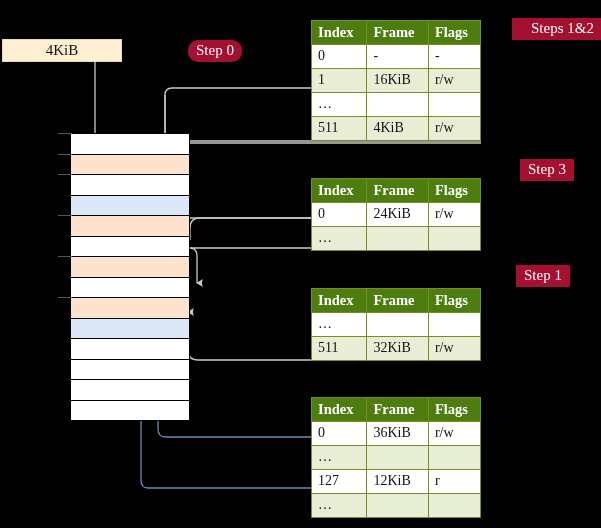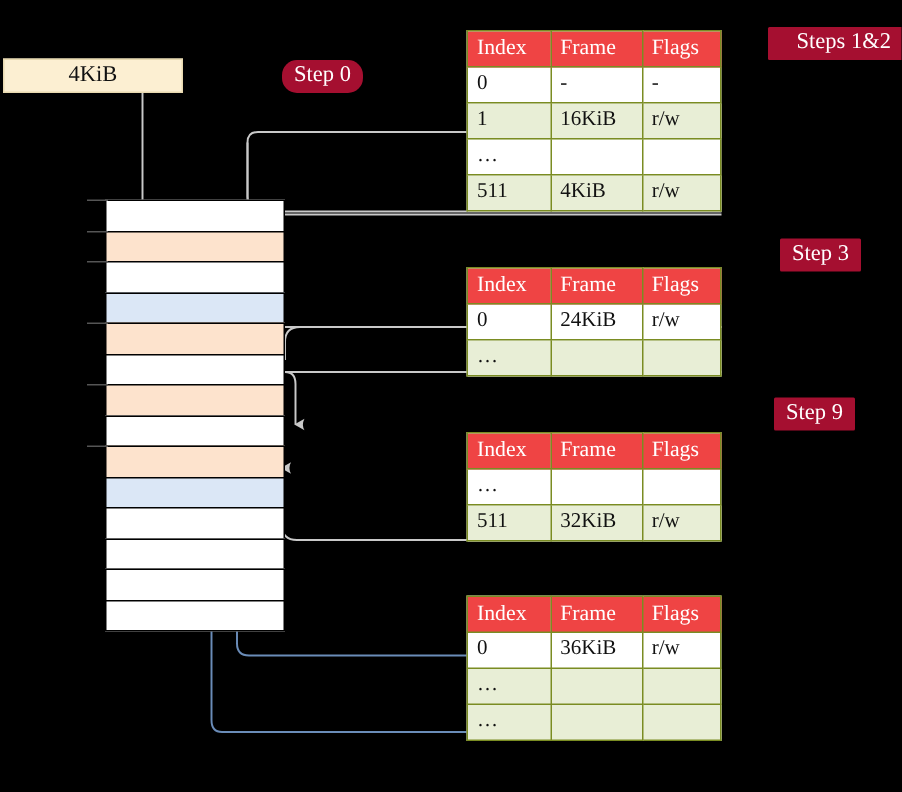--- a/index.html
+++ b/index.html
@@ -30,21 +30,21 @@
   .tick{position:absolute;height:1px;background:#555;}
 
   
   .ptable{position:absolute;border-collapse:collapse;
           border:1px solid #7a8c22;background:#fff;}
   .ptable td,.ptable th{border:1px solid #7a8c22;
           font-family:"Liberation Serif","DejaVu Serif",serif;
           font-size:14px;line-height:16px;
           padding:3px 6px 4px 6px;color:#111;text-align:left;
           white-space:nowrap;}
-  .ptable th{background:#ef4444;color:#ffffff;font-weight:normal;font-size:14.5px;}
+  .ptable th{background:#4d7c0f;color:#ffffff;font-weight:bold;font-size:14.5px;}
   .ptable tr.alt td{background:#e8eed6;}
   .ptable td.hl{background:#fbf6a6;}
   .c-index{width:55px;}
   .c-frame{width:62px;}
   .c-flags{width:50px;}
 </style>
 </head>
 <body>
 
 <svg class="layer" width="601" height="528" viewBox="0 0 601 528">
@@ -193,34 +193,39 @@
         <tr>
           <td class="c-index">0</td>
           <td class="c-frame">36KiB</td>
           <td class="c-flags">r/w</td>
         </tr>
         <tr class="alt">
           <td class="c-index">…</td>
           <td class="c-frame">&nbsp;</td>
           <td class="c-flags">&nbsp;</td>
         </tr>
+        <tr>
+          <td class="c-index">127</td>
+          <td class="c-frame">12KiB</td>
+          <td class="c-flags">r</td>
+        </tr>
         <tr class="alt">
           <td class="c-index">…</td>
           <td class="c-frame">&nbsp;</td>
           <td class="c-flags">&nbsp;</td>
         </tr>
       </tbody>
     </table>
   </div>
 
 <div id="badges">
     <div class="badge" style="left: 188px; top: 40px; border-radius: 10px;">Step 0</div>
     <div class="badge" style="left: 512px; top: 18px; padding-left: 19px;">Steps 1&amp;2</div>
     <div class="badge" style="left: 520px; top: 159px; text-align: right;">Step 3</div>
-    <div class="badge" style="left: 516px; top: 265px;">Step 9</div>
+    <div class="badge" style="left: 516px; top: 265px;">Step 1</div>
   </div>
 
 <div class="tick" style="position: absolute; left: 58px; top: 133px; width: 14px;"></div>
 <div class="tick" style="position: absolute; left: 58px; top: 154px; width: 14px;"></div>
 <div class="tick" style="position: absolute; left: 58px; top: 174px; width: 14px;"></div>
 <div class="tick" style="position: absolute; left: 58px; top: 215px; width: 14px;"></div>
 <div class="tick" style="position: absolute; left: 58px; top: 256px; width: 14px;"></div>
 <div class="tick" style="position: absolute; left: 58px; top: 297px; width: 14px;"></div>
 
 </body></html>

